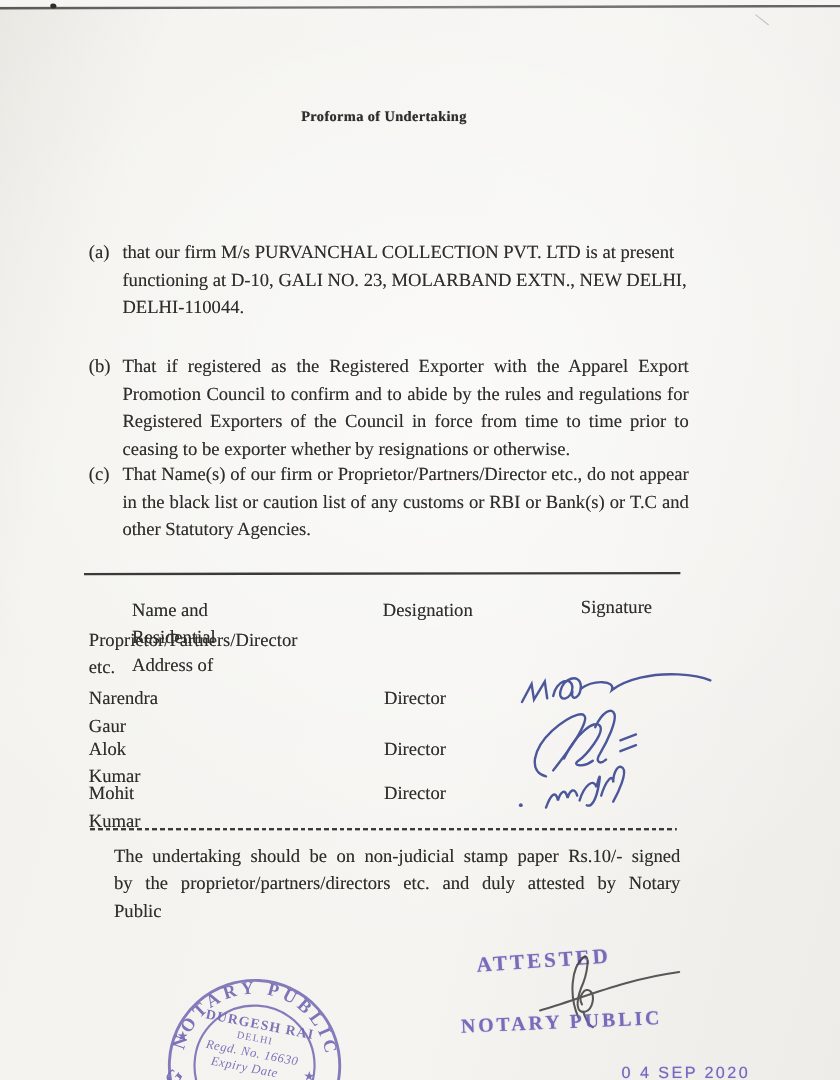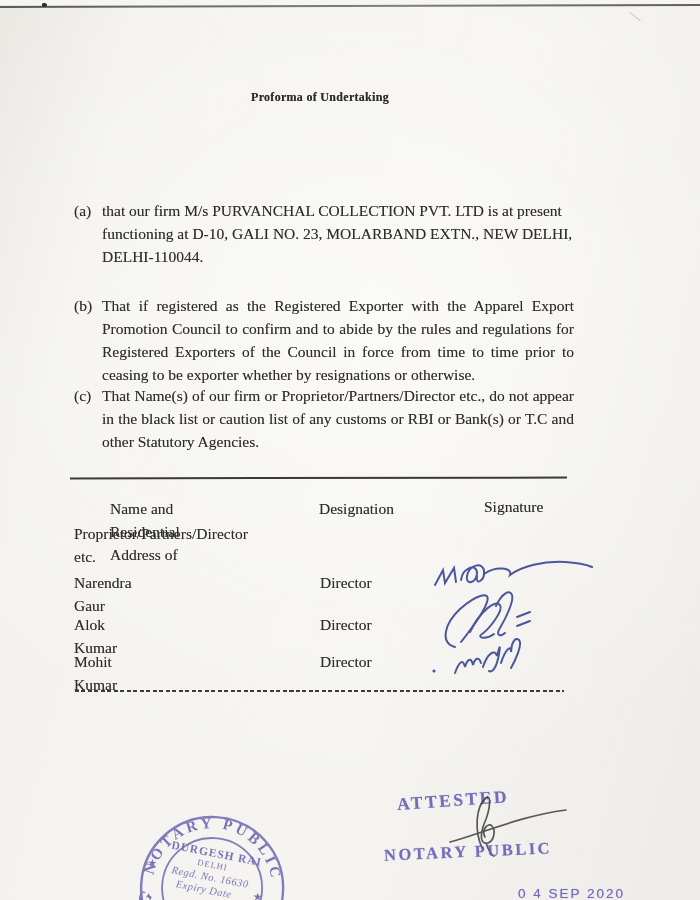--- a/index.html
+++ b/index.html
@@ -135,20 +135,21 @@
 
       <path d="M30,128 C34,117 38,113 40,122 C42,115 46,111 48,120 C50,113 54,111 56,118"></path>
       <path d="M58,122 C62,109 70,103 72,111 C74,103 76,97 74,109 C72,121 68,128 64,126"></path>
       <path d="M76,118 C80,105 86,99 86,107 C86,99 90,91 94,95 C98,99 90,116 86,123"></path>
       <circle cx="9" cy="126" r="1.6" fill="#34428f" stroke="none"></circle>
     </g>
   </svg>
 
   <div class="rule-dashed"></div>
 
+  <div class="note doc-text">The undertaking should be on non-judicial stamp paper Rs.10/- signed by the proprietor/partners/directors etc. and duly attested by Notary Public</div>
 
   <div class="attested stamp-purple">ATTESTED</div>
   <svg class="notary-sign-svg" viewBox="0 0 150 70">
     <g fill="none" stroke="#3c3c3c" stroke-width="1.7" stroke-linecap="round" opacity="0.85">
       <path d="M54,60 C46,42 48,18 58,10 C64,5 62,23 56,36 C52,47 52,57 60,55 C66,53 68,42 64,38 C60,34 53,42 57,49"></path>
       <path d="M58,55 C60,61 62,66 66,68"></path>
       <path d="M22,54 C52,46 92,28 138,22"></path>
     </g>
   </svg>
   <div class="notary-public stamp-purple">NOTARY PUBLIC</div>

